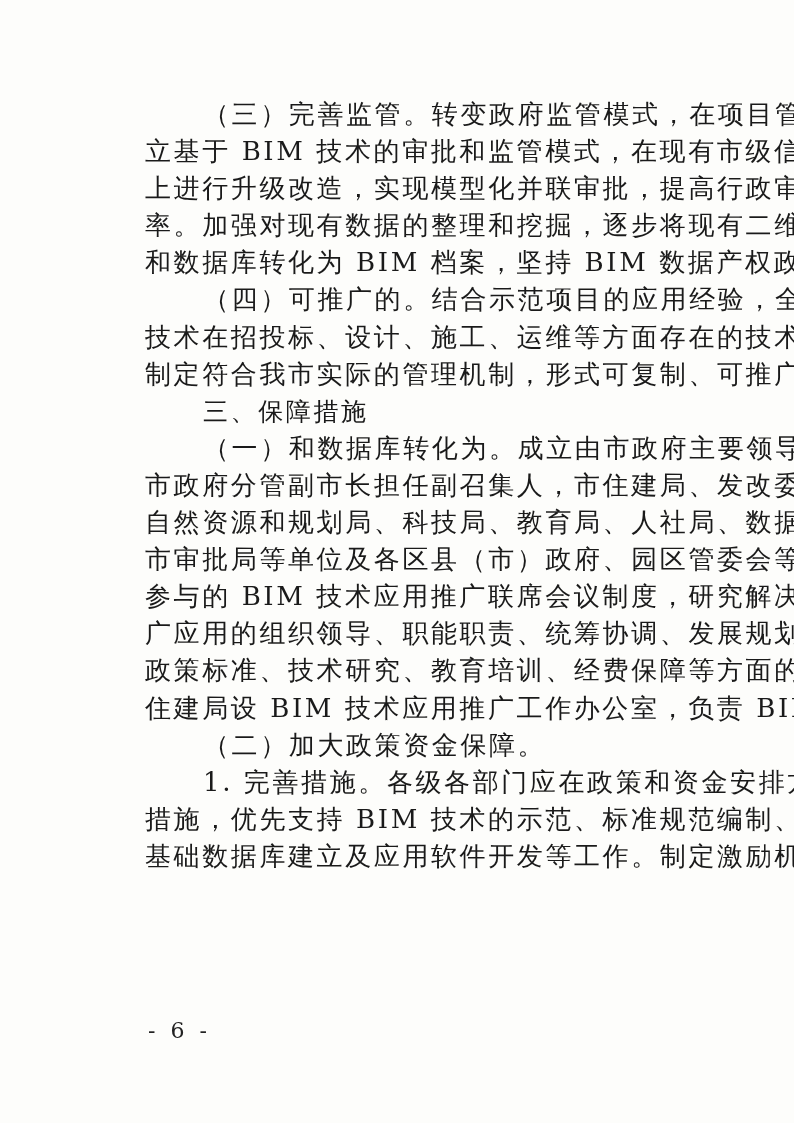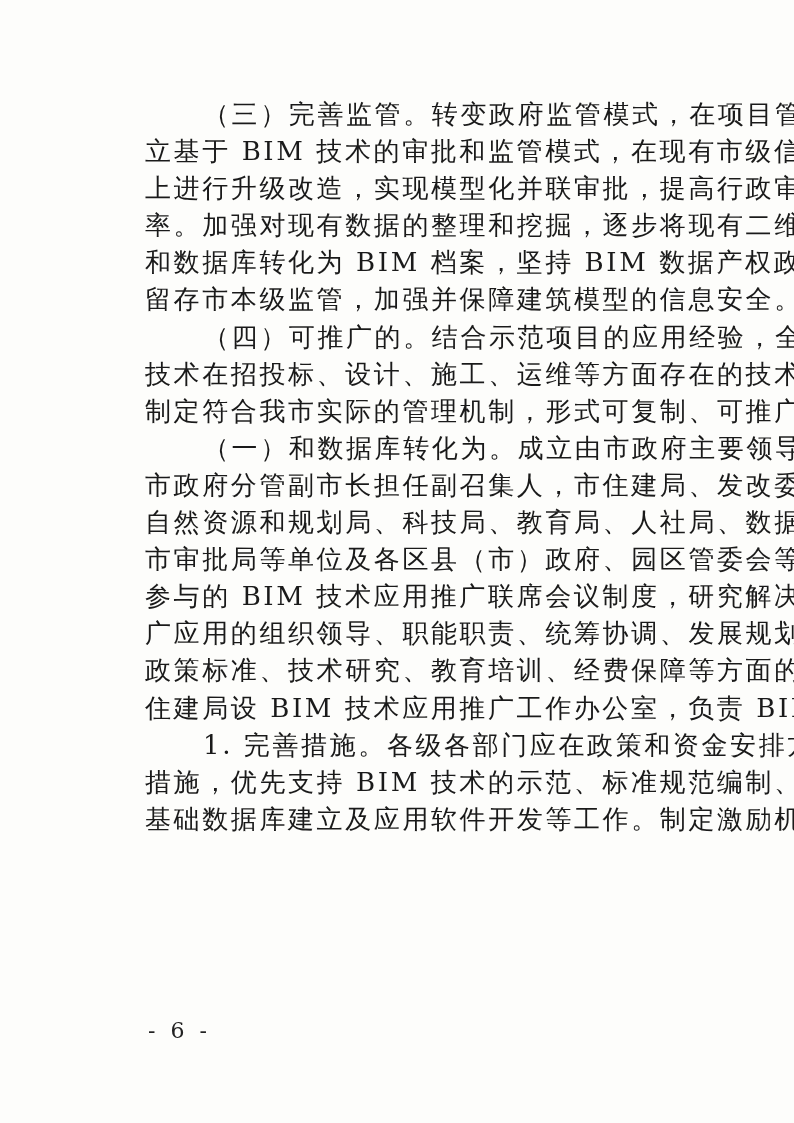--- a/index.html
+++ b/index.html
@@ -60,34 +60,34 @@
     </div>
     <div class="line">
       <span>上进行升级改造，实现模型化并联审批，提高行政审批和监管效</span>
     </div>
     <div class="line">
       <span>率。加强对现有数据的整理和挖掘，逐步将现有二维的工程档案</span>
     </div>
     <div class="line">
       <span>和数据库转化为 BIM 档案，坚持 BIM 数据产权政府统管，数据</span>
     </div>
-    <div class="line">
-      <span>留存市本级监管，加强并保障建筑模型的信息安全。</span>
-    </div>
 
     <div class="line indent">
       <span class="bold">（四）可推广的。</span><span>结合示范项目的应用经验，全面研究 BIM</span>
     </div>
     <div class="line">
       <span>技术在招投标、设计、施工、运维等方面存在的技术和政策壁垒，</span>
     </div>
     <div class="line">
       <span>制定符合我市实际的管理机制，形式可复制、可推广的 BIM 技</span>
     </div>
 
+    <div class="line indent heading">
+      <span>三、保障措施</span>
+    </div>
 
     <div class="line indent">
       <span class="bold">（一）和数据库转化为。</span><span>成立由市政府主要领导担任召集人，</span>
     </div>
     <div class="line">
       <span>市政府分管副市长担任副召集人，市住建局、发改委、财政局、</span>
     </div>
     <div class="line">
       <span>自然资源和规划局、科技局、教育局、人社局、数据资源管理局、</span>
     </div>
@@ -100,20 +100,23 @@
     <div class="line">
       <span>广应用的组织领导、职能职责、统筹协调、发展规划、实施计划、</span>
     </div>
     <div class="line">
       <span>政策标准、技术研究、教育培训、经费保障等方面的工作。在市</span>
     </div>
     <div class="line">
       <span>住建局设 BIM 技术应用推广工作办公室，负责 BIM 技术推广应</span>
     </div>
 
+    <div class="line indent">
+      <span class="bold">（二）加大政策资金保障。</span>
+    </div>
 
     <div class="line indent">
       <span class="bold">1. 完善措施。</span><span>各级各部门应在政策和资金安排方面完善保障</span>
     </div>
     <div class="line">
       <span>措施，优先支持 BIM 技术的示范、标准规范编制、人才培训、</span>
     </div>
     <div class="line">
       <span>基础数据库建立及应用软件开发等工作。制定激励机制，对申报</span>
     </div>

